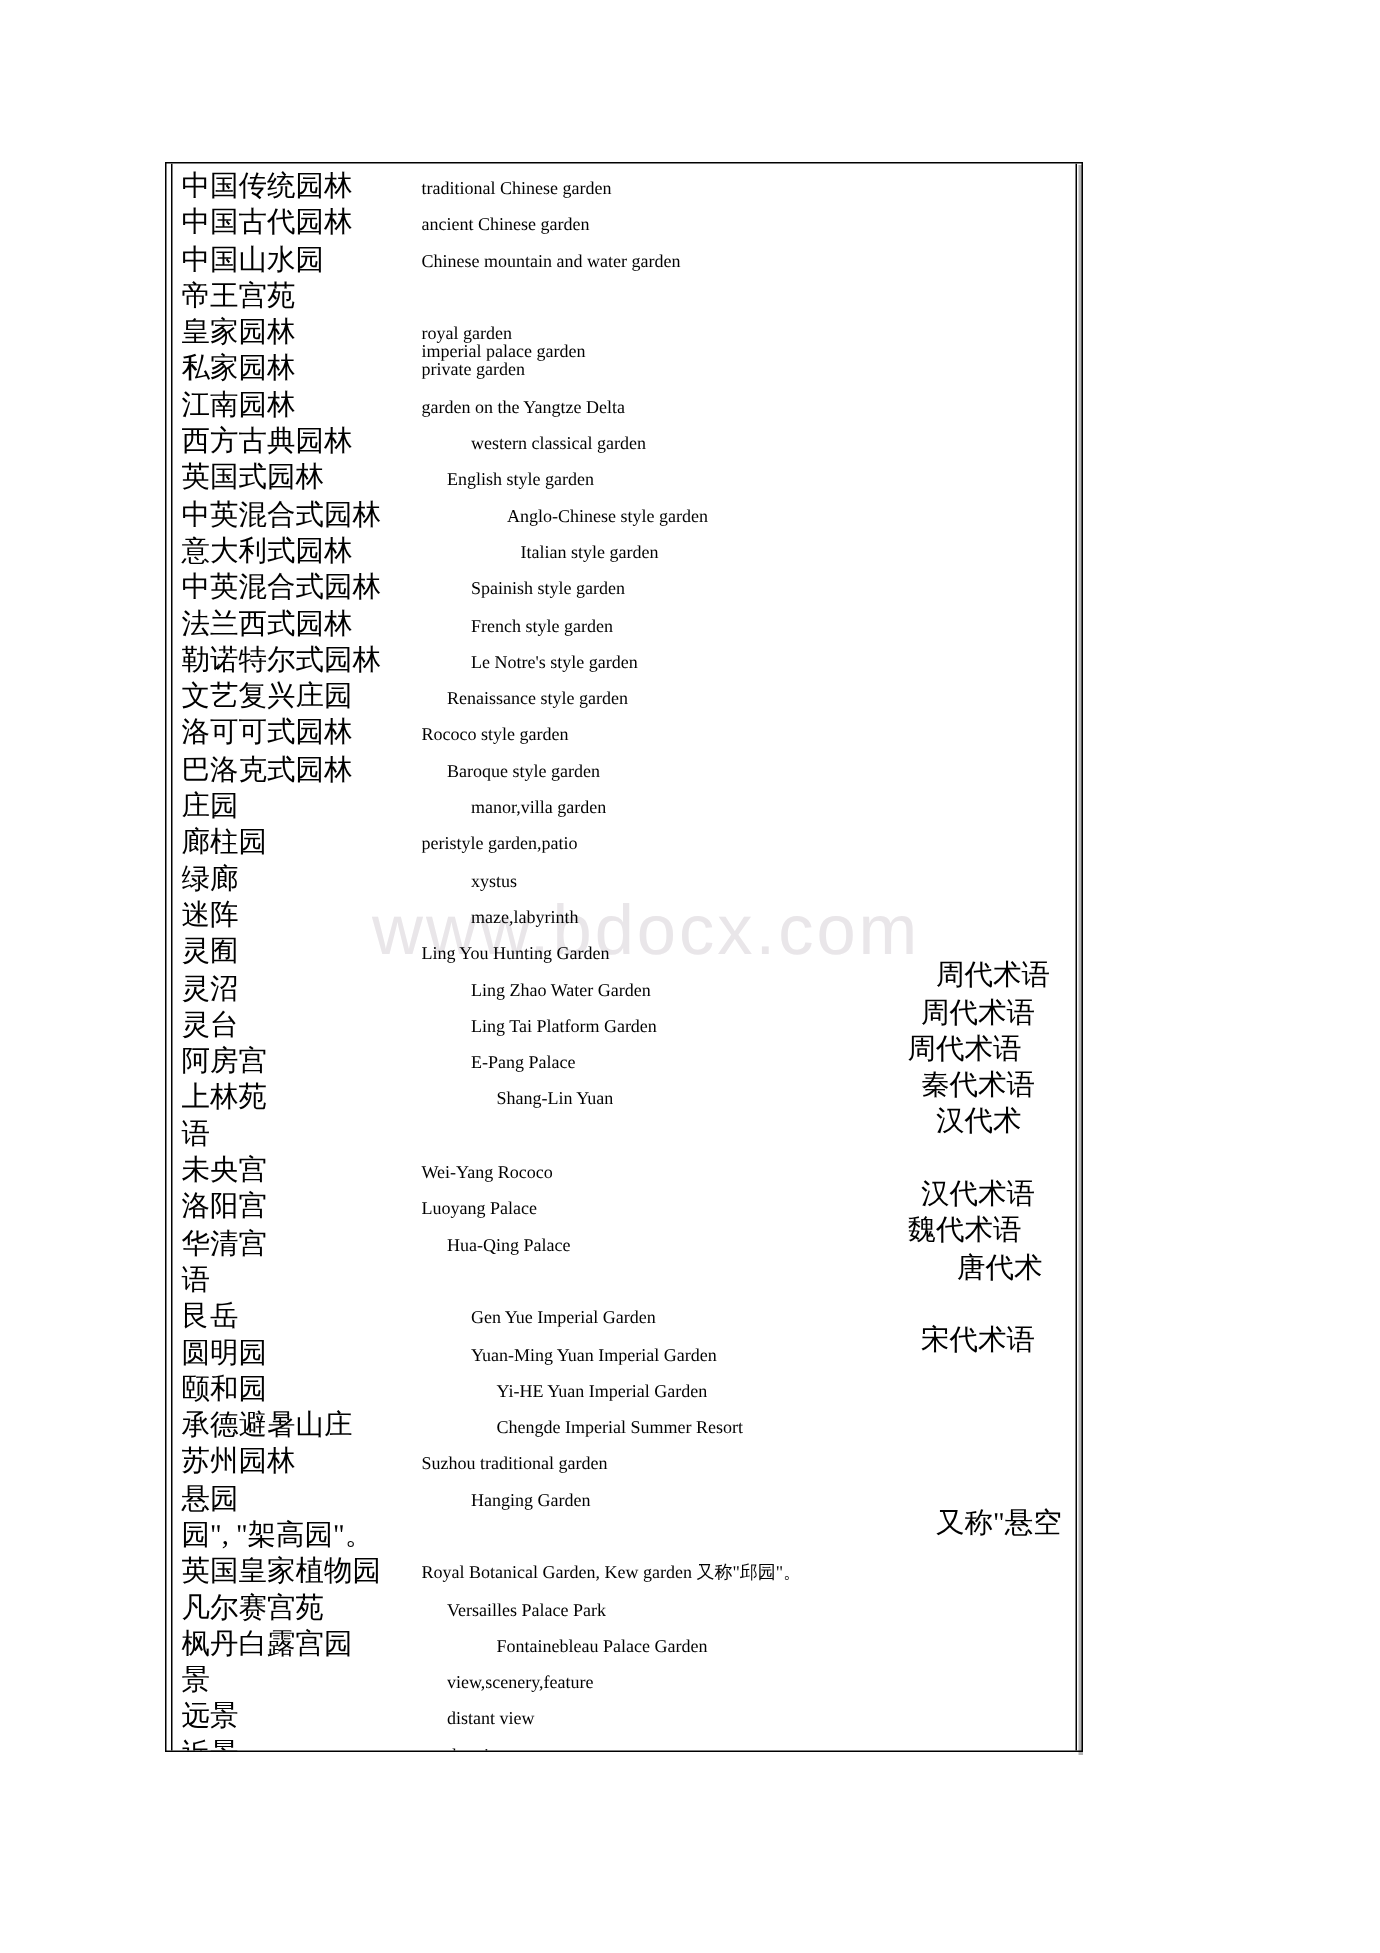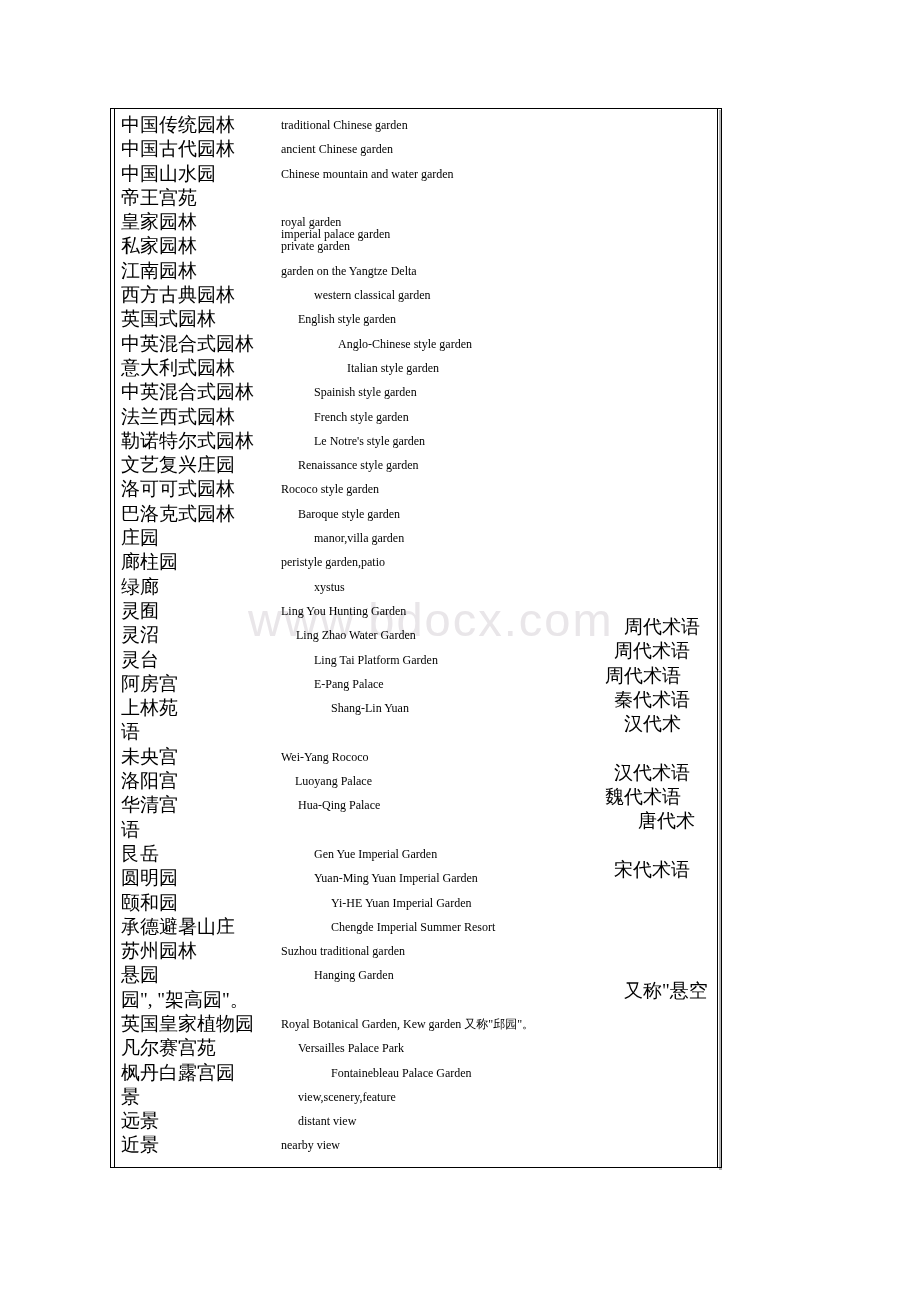--- a/index.html
+++ b/index.html
@@ -199,27 +199,31 @@
       </div>
       <div class="row">
         <span class="cn">廊柱园</span>
         <span class="en" style="left: 170px;">peristyle garden,patio</span>
       </div>
       <div class="row">
         <span class="cn">绿廊</span>
         <span class="en" style="left: 203px;">xystus</span>
       </div>
       <div class="row">
+        <span class="cn">迷阵</span>
+        <span class="en" style="left: 203px;">maze,labyrinth</span>
+      </div>
+      <div class="row">
         <span class="cn">灵囿</span>
         <span class="en" style="left: 170px;">Ling You Hunting Garden</span>
         <span class="dy" style="left: 513px;">周代术语</span>
       </div>
       <div class="row">
         <span class="cn">灵沼</span>
-        <span class="en" style="left: 185px;">Ling Zhao Water Garden</span>
+        <span class="en" style="left: 203px;">Ling Zhao Water Garden</span>
         <span class="dy" style="left: 503px;">周代术语</span>
       </div>
       <div class="row">
         <span class="cn">灵台</span>
         <span class="en" style="left: 203px;">Ling Tai Platform Garden</span>
         <span class="dy" style="left: 494px;">周代术语</span>
       </div>
       <div class="row">
         <span class="cn">阿房宫</span>
         <span class="en" style="left: 203px;">E-Pang Palace</span>
@@ -233,21 +237,21 @@
       <div class="row">
         <span class="cont">语</span>
       </div>
       <div class="row">
         <span class="cn">未央宫</span>
         <span class="en" style="left: 170px;">Wei-Yang Rococo</span>
         <span class="dy" style="left: 503px;">汉代术语</span>
       </div>
       <div class="row">
         <span class="cn">洛阳宫</span>
-        <span class="en" style="left: 170px; margin-left: 14px;">Luoyang Palace</span>
+        <span class="en" style="left: 170px;">Luoyang Palace</span>
         <span class="dy" style="left: 494px;">魏代术语</span>
       </div>
       <div class="row">
         <span class="cn">华清宫</span>
         <span class="en" style="left: 187px;">Hua-Qing Palace</span>
         <span class="dy" style="left: 527px;">唐代术</span>
       </div>
       <div class="row">
         <span class="cont">语</span>
       </div>

